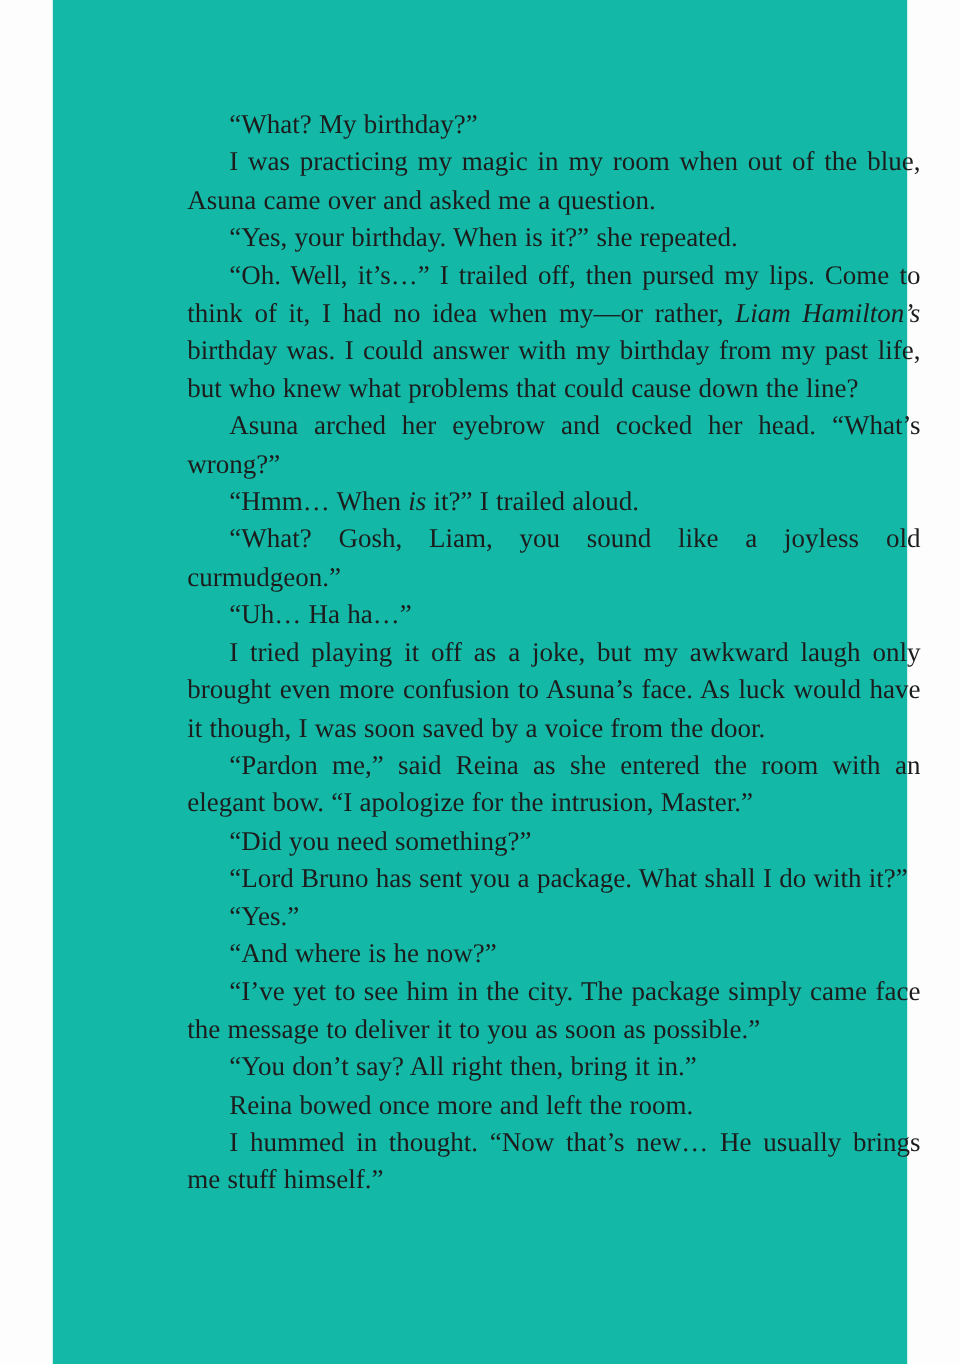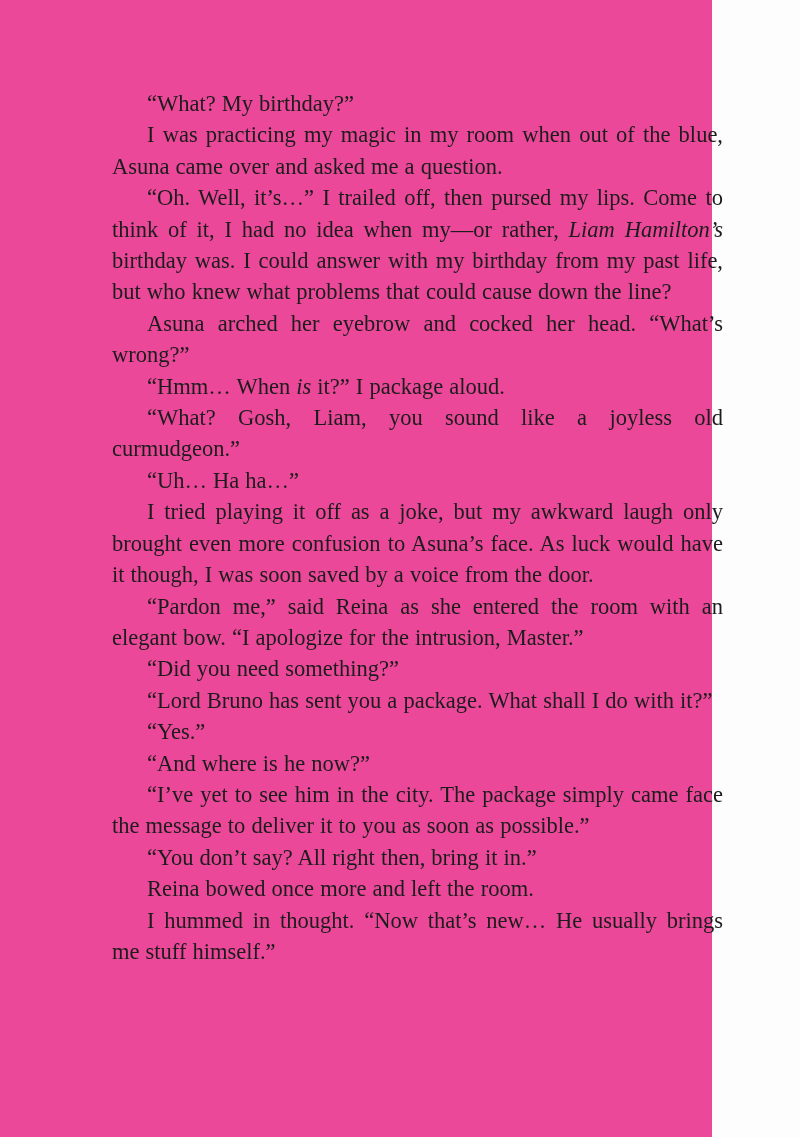--- a/index.html
+++ b/index.html
@@ -9,22 +9,23 @@
   body {
     background: #fdfdfd;
     width: 800px;
     height: 1137px;
     overflow: hidden;
   }
   .page {
     position: relative;
     width: 712px;
     height: 1137px;
-    background: #ec4899;
+    background: #14b8a6;
     box-sizing: border-box;
+    margin-left: 44px;
   }
   .text-block {
     position: absolute;
     top: 88px;
     left: 112px;
     width: 611px;
     color: #1c1c1c;
     font-family: "Liberation Serif", "DejaVu Serif", serif;
     font-size: 22.5px;
     line-height: 31.4px;
@@ -42,23 +43,24 @@
   .text-block em {
   }
 </style>
 </head>
 <body style="background: rgb(253, 253, 253);">
 
 <div class="page">
   <div class="text-block" style="color: rgb(28, 28, 28);">
       <p><span>“What? My birthday?”</span></p>
       <p><span>I was practicing my magic in my room when out of the blue, Asuna came over and asked me a question.</span></p>
+      <p><span>“Yes, your birthday. When is it?” she repeated.</span></p>
       <p><span>“Oh. Well, it’s…” I trailed off, then pursed my lips. Come to think of it, I had no idea when my—or rather, </span><em>Liam Hamilton’s</em><span> birthday was. I could answer with my birthday from my past life, but who knew what problems that could cause down the line?</span></p>
       <p><span>Asuna arched her eyebrow and cocked her head. “What’s wrong?”</span></p>
-      <p><span>“Hmm… When </span><em>is</em><span> it?” I package aloud.</span></p>
+      <p><span>“Hmm… When </span><em>is</em><span> it?” I trailed aloud.</span></p>
       <p><span>“What? Gosh, Liam, you sound like a joyless old curmudgeon.”</span></p>
       <p><span>“Uh… Ha ha…”</span></p>
       <p><span>I tried playing it off as a joke, but my awkward laugh only brought even more confusion to Asuna’s face. As luck would have it though, I was soon saved by a voice from the door.</span></p>
       <p><span>“Pardon me,” said Reina as she entered the room with an elegant bow. “I apologize for the intrusion, Master.”</span></p>
       <p><span>“Did you need something?”</span></p>
       <p><span>“Lord Bruno has sent you a package. What shall I do with it?”</span></p>
       <p><span>“Yes.”</span></p>
       <p><span>“And where is he now?”</span></p>
       <p><span>“I’ve yet to see him in the city. The package simply came face the message to deliver it to you as soon as possible.”</span></p>
       <p><span>“You don’t say? All right then, bring it in.”</span></p>

